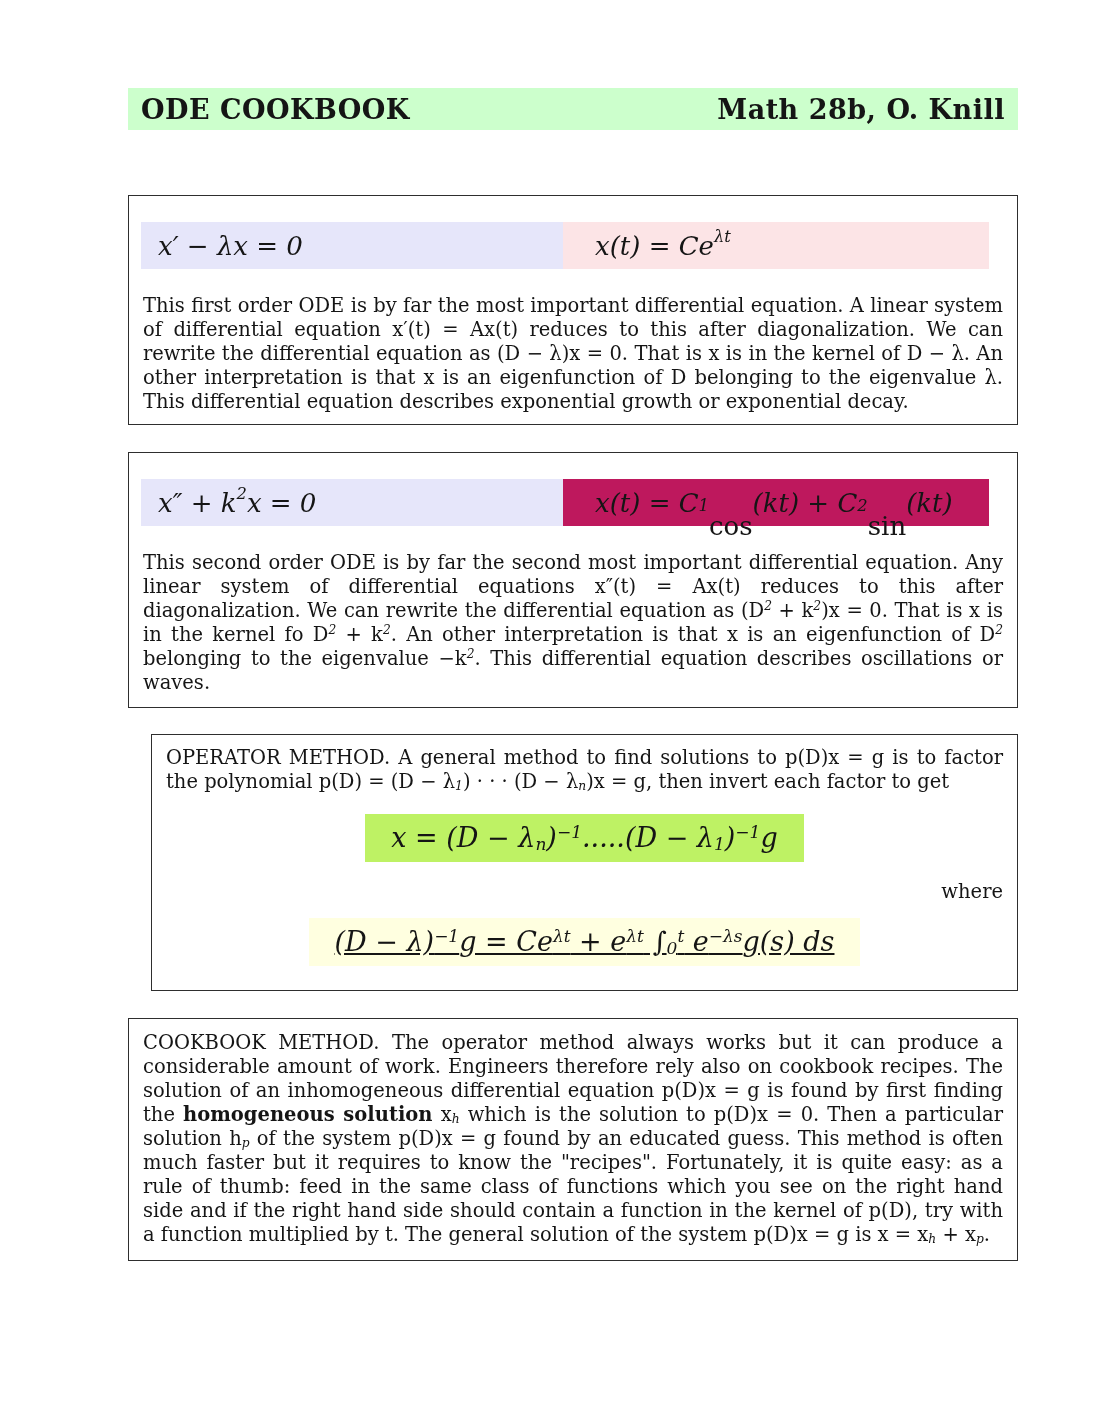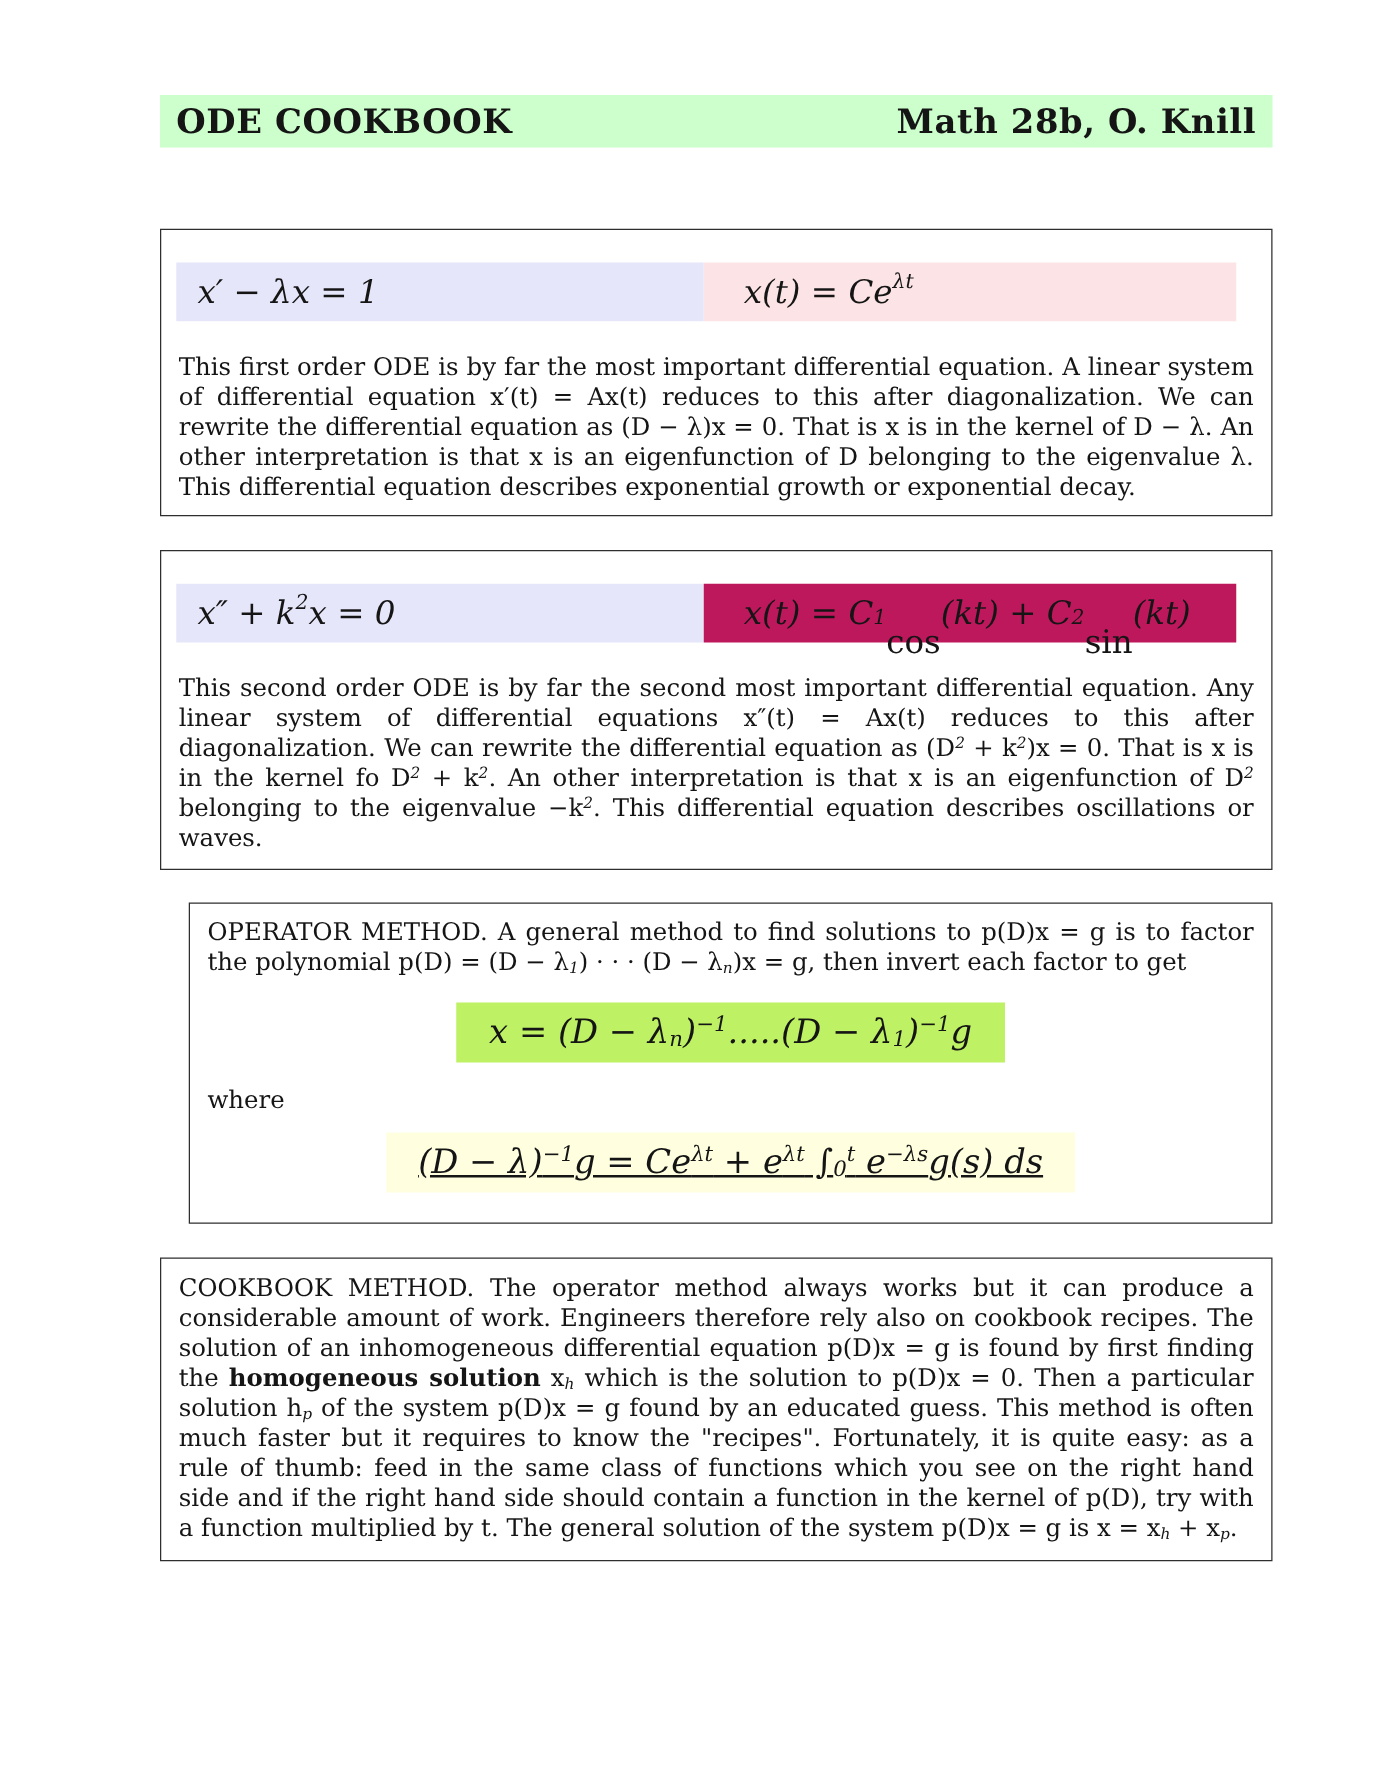--- a/index.html
+++ b/index.html
@@ -1,21 +1,21 @@
 <!DOCTYPE html>
 <html><head>
 <meta charset="utf-8">
 <style>
   html,body{margin:0;padding:0;}
   body{
     width:1100px;height:1424px;background:#ffffff;color:#151515;
     font-family:"DejaVu Serif", "Liberation Serif", serif;
     position:relative;overflow:hidden;
   }
-  .content{position:absolute;left:128px;top:0;width:890px;border-radius:26px;}
+  .content{position:absolute;left:128px;top:12px;width:890px;border-radius:26px;}
   .band{
     margin-top:76px;height:42px;box-sizing:border-box;
     display:flex;align-items:center;justify-content:space-between;
     padding:0 13px;font-size:27px;font-weight:bold;letter-spacing:0.5px;
   }
   .box{
     border:1.5px solid #2e2e2e;background:#ffffff;box-sizing:border-box;
   }
   .box-first{margin-top:65px;padding:26px 12px 10px;}
   .box-second{margin-top:27px;padding:26px 12px 12px;}
@@ -42,37 +42,37 @@
     text-align:justify;
   }
   .box-operator .body-text,
   .box-cookbook .body-text,
   .box-finding .body-text{margin-top:0;}
 
   .formula{
     width:max-content;max-width:840px;margin:20px auto 0;
     padding:6px 26px;font-size:27px;line-height:36px;box-sizing:border-box;
   }
-  .where-label{margin:18px 2px 0;font-size:19.5px;text-align:left;}
+  .where-label{margin:18px 2px 0;font-size:19.5px;text-align:right;}
   .formula-second{margin-top:15px;text-decoration:underline;}
   b{font-weight:bold;}
 </style>
 </head>
 <body>
 
 <div class="content">
 
   <header class="band" style="background: rgb(204, 255, 204);">
     <span>ODE COOKBOOK</span>
     <span>Math 28b, O. Knill</span>
   </header>
 
   <section class="box box-first">
     <div class="eq-row">
-      <div class="eq eq-ode math" style="background: rgb(230, 230, 250);">x′ − λx = 1</div>
+      <div class="eq eq-ode math" style="background: rgb(230, 230, 250);">x′ − λx = 0</div>
       <div class="eq eq-sol math" style="background: rgb(252, 228, 230);">x(t) = Ce<sup>λt</sup></div>
     </div>
     <p class="body-text">This first order ODE is by far the most important differential equation. A linear system of differential equation x′(t) = Ax(t) reduces to this after diagonalization. We can rewrite the differential equation as (D − λ)x = 0. That is x is in the kernel of D − λ. An other interpretation is that x is an eigenfunction of D belonging to the eigenvalue λ. This differential equation describes exponential growth or exponential decay.</p>
   </section>
 
   <section class="box box-second">
     <div class="eq-row">
       <div class="eq eq-ode math" style="background: rgb(230, 230, 250);">x″ + k<sup>2</sup>x = 0</div>
       <div class="eq eq-sol math" style="background: #be185d;">x(t) = C<sub>1</sub> <span class="rm">cos</span>(kt) + C<sub>2</sub> <span class="rm">sin</span>(kt)</div>
     </div>

